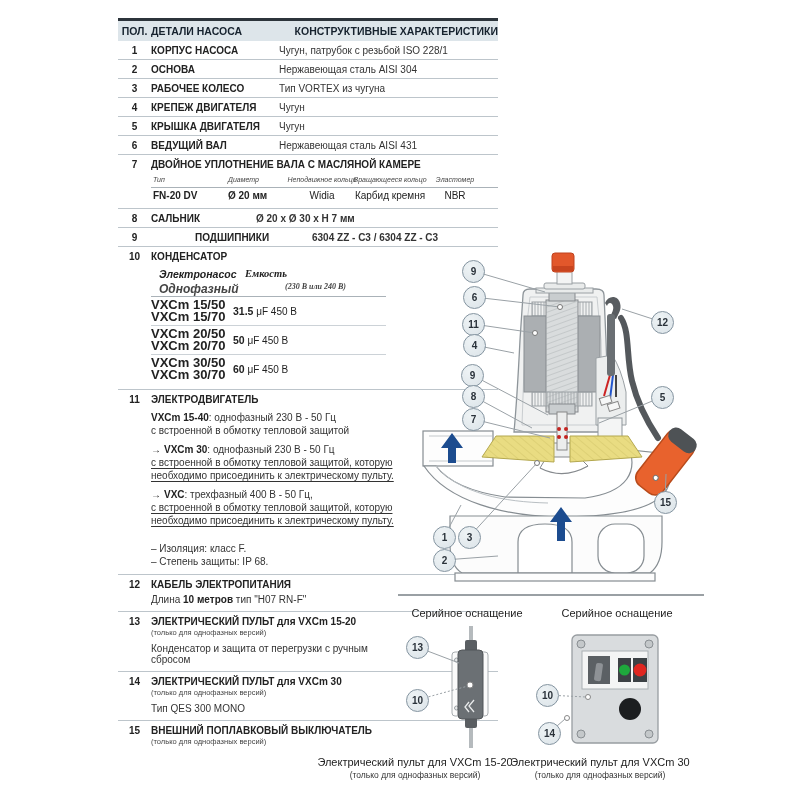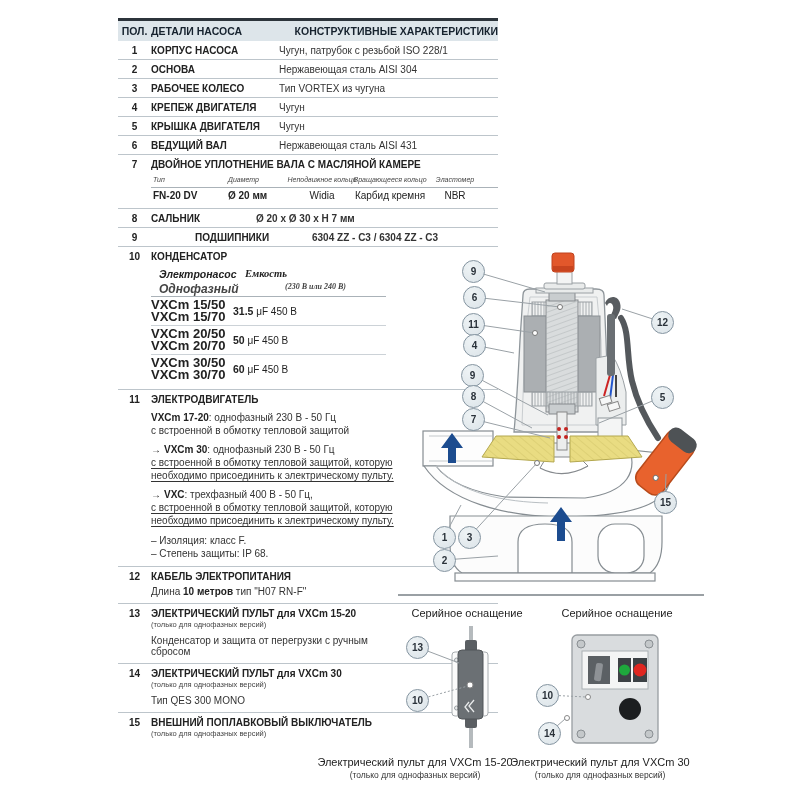--- a/index.html
+++ b/index.html
@@ -165,34 +165,34 @@
           <div class="cap-m">VXCm 30/70</div>
           <div class="cap-v"><b>60</b><span> μF 450 В</span></div>
         </div>
       </div>
     </div>
 
     <div class="sec">
       <span class="num">11</span>
       <div class="sec-name">ЭЛЕКТРОДВИГАТЕЛЬ</div>
       <div class="m-p">
-        <span class="m-b">VXCm 17-20</span><span>: однофазный 230 В - 50 Гц</span><br>
+        <span class="m-b">VXCm 15-40</span><span>: однофазный 230 В - 50 Гц</span><br>
         <span>с встроенной в обмотку тепловой защитой</span>
       </div>
       <div class="m-p">
         <span class="arrow">→</span><span class="m-b">VXCm 30</span><span>: однофазный 230 В - 50 Гц</span><br>
         <span class="u">с встроенной в обмотку тепловой защитой, которую</span><br>
         <span class="u">необходимо присоединить к электрическому пульту.</span>
       </div>
       <div class="m-p">
         <span class="arrow">→</span><span class="m-b">VXC</span><span>: трехфазный 400 В - 50 Гц,</span><br>
         <span class="u">с встроенной в обмотку тепловой защитой, которую</span><br>
         <span class="u">необходимо присоединить к электрическому пульту.</span>
       </div>
-      <div class="m-p" style="margin-top:7px;">
+      <div class="m-p" style="margin-top:15px;">
         <span>– Изоляция: класс F.</span><br>
         <span>– Степень защиты: IP 68.</span>
       </div>
     </div>
 
     <div class="sec">
       <span class="num">12</span>
       <div class="sec-name">КАБЕЛЬ ЭЛЕКТРОПИТАНИЯ</div>
       <div class="desc"><span>Длина </span><span class="val-b">10 метров</span><span> тип "H07 RN-F"</span></div>
     </div>

